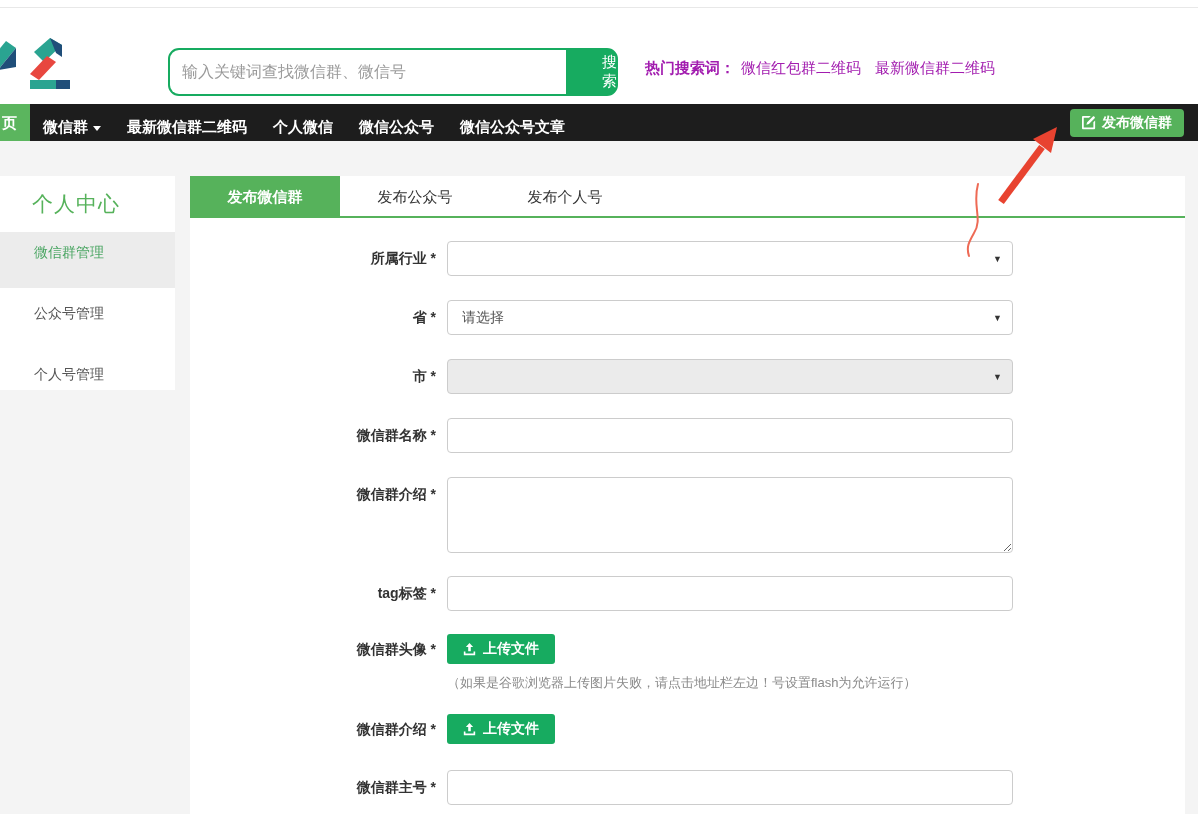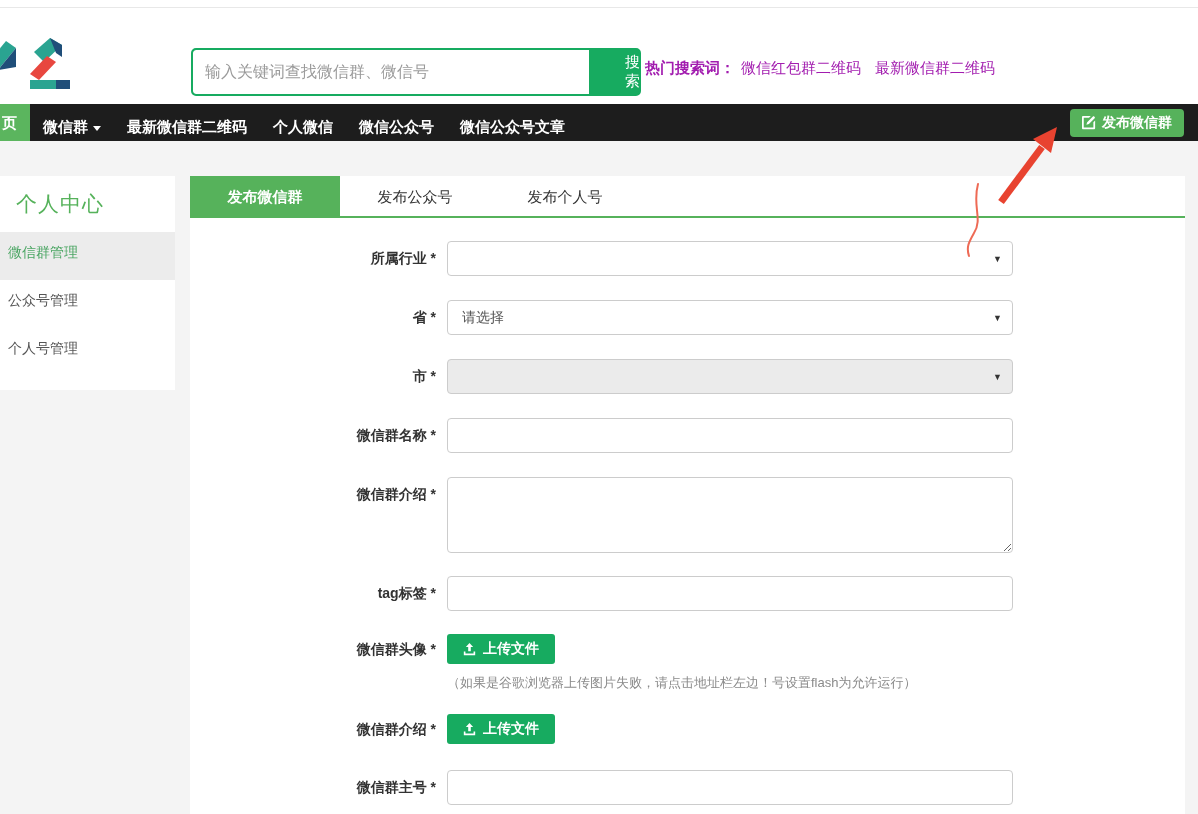--- a/index.html
+++ b/index.html
@@ -7,21 +7,21 @@
   body { font-family:"Liberation Sans","DejaVu Sans",sans-serif; background:#fff; }
   #app { position:relative; width:1198px; height:814px; overflow:hidden; background:#fff; }
 
   .topline { position:absolute; top:7px; left:0; width:1198px; height:1px; background:#e8e8e8; }
 
   
   .header { position:absolute; top:8px; left:0; width:1198px; height:96px; background:#fff; }
   .logo { position:absolute; left:-14px; top:27px; width:96px; height:56px; cursor:pointer; }
 
   .search-wrap { position:absolute; left:168px; top:40px; width:450px; height:48px;
-    border:2px solid #17ab60; border-radius:5px; background:#17ab60; display:flex; overflow:hidden;margin-left:23px; }
+    border:2px solid #17ab60; border-radius:11px; background:#17ab60; display:flex; overflow:hidden; }
   .search-input { flex:1; border:none; outline:none; height:100%; padding:0 12px;
     font-size:16px; color:#333; background:#fff; border-radius:3px 0 0 3px; }
   .search-input::placeholder { color:#9a9a9a; }
   .search-btn { width:50px; border:none; background:#17ab60; color:#fff; font-size:15px;
     cursor:pointer; font-family:inherit;padding-left:36px; }
 
   .hotwords { position:absolute; left:645px; top:51px; font-size:15px; color:#a21caf; white-space:nowrap; }
   .hotwords b { font-weight:bold; }
   .hot-term { margin-left:6px; cursor:pointer; }
 
@@ -34,24 +34,24 @@
   .caret-down { display:inline-block; width:0; height:0; border-left:4px solid transparent;
     border-right:4px solid transparent; border-top:5px solid #fff; margin-left:5px; vertical-align:middle; }
   .publish-btn { position:absolute; right:14px; top:5px; height:28px; background:#56b25b;
     border:none; border-radius:4px; color:#fff; font-size:14px; font-weight:bold; padding:0 12px;
     cursor:pointer; display:flex; align-items:center; gap:6px; font-family:inherit; }
 
   
   .page-bg { position:absolute; top:141px; left:0; width:1198px; height:673px; background:#f4f4f4; }
 
   .sidebar { position:absolute; top:176px; left:0; width:175px; height:214px; background:#fff; }
-  .sidebar-title { color:#56b25b; font-size:21px; padding:14px 0 0 16px; letter-spacing:1px; }
+  .sidebar-title { color:#56b25b; font-size:21px; padding:14px 0 0 32px; letter-spacing:1px; }
   .side-list { list-style:none; margin-top:14px; }
-  .side-item { height:48px; line-height:40px; padding-left:8px; font-size:14px; color:#555;
-    cursor:pointer; }
+  .side-item { height:56px; line-height:40px; padding-left:34px; font-size:14px; color:#555;
+    cursor:pointer; margin-bottom:5px; }
   .side-item.active { background:#ececec; color:#4ca664; }
 
   .main { position:absolute; top:176px; left:190px; width:995px; height:638px; background:#fff; }
   .tabs { display:flex; height:42px; border-bottom:2px solid #56b25b; }
   .tab { width:150px; text-align:center; line-height:42px; font-size:15px; color:#333; cursor:pointer; }
   .tab.active { background:#56b25b; color:#fff; font-weight:bold; }
 
   
   .frow { position:absolute; left:0; width:995px; }
   .flabel { position:absolute; left:0; width:246px; text-align:right; font-size:14px;

